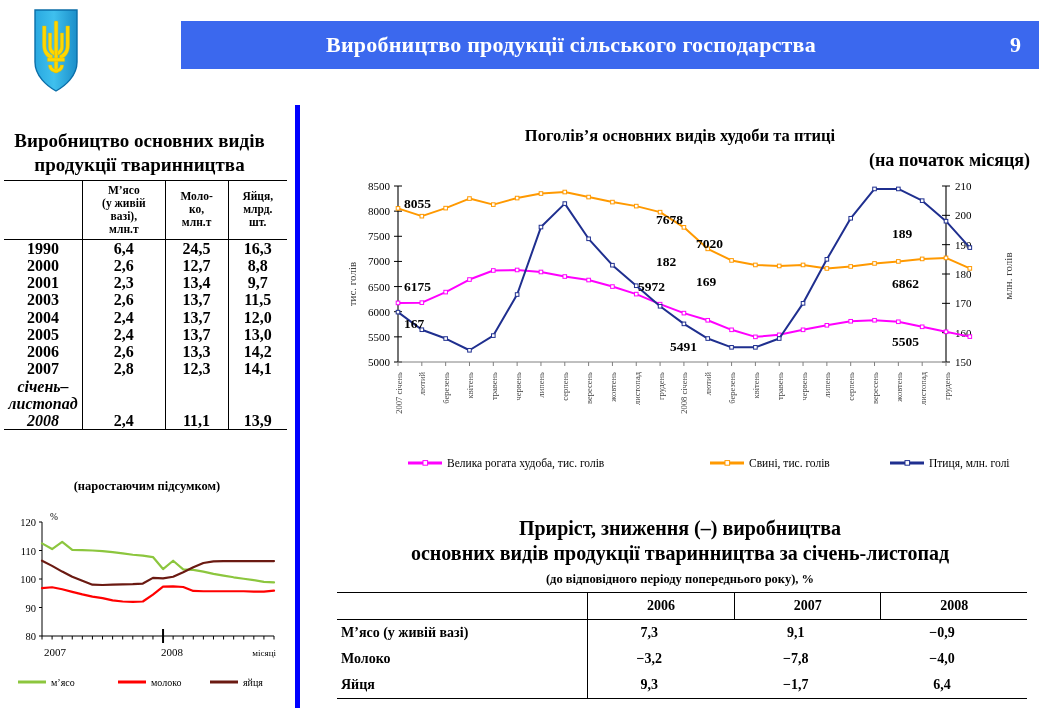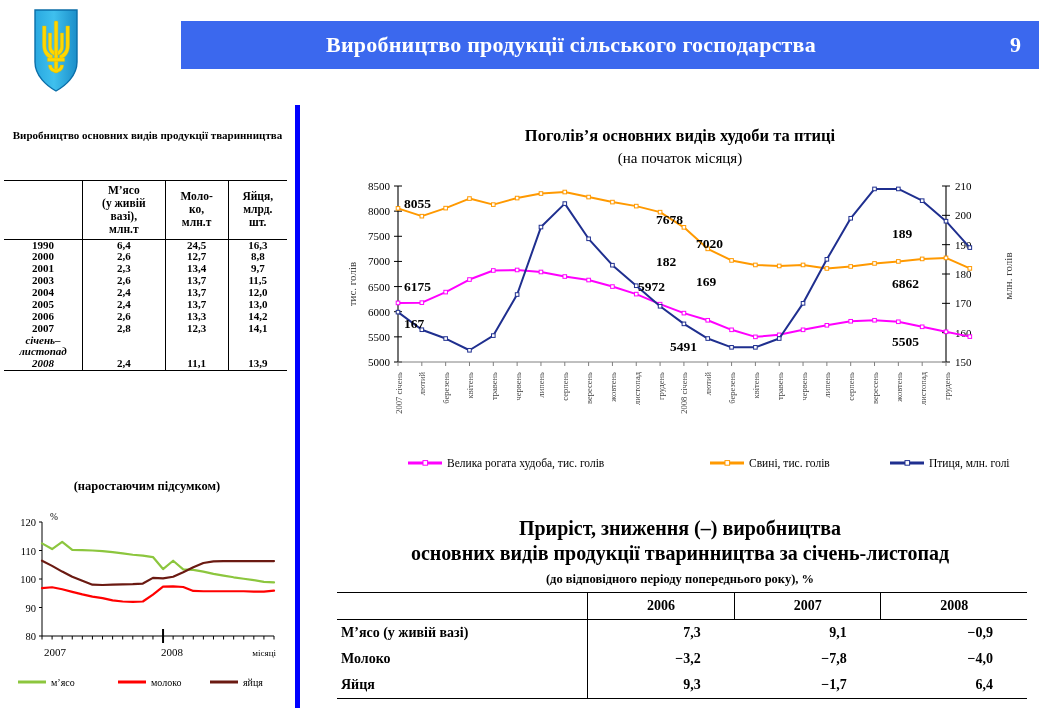--- a/index.html
+++ b/index.html
@@ -30,55 +30,55 @@
   #emblem{position:absolute;left:32px;top:8px;width:48px;height:86px;}
 
   
   #divider{position:absolute;left:295px;top:105px;width:5px;height:603px;background:#0000ff;}
 
   
   .ttl{font-weight:bold;text-align:center;line-height:1.25;}
 
   
   #prod-table-title{
-    position:absolute;left:10px;top:129px;width:275px;
-    font-size:11px;
+    position:absolute;left:2px;top:129px;width:275px;
+    font-size:19px;
   }
   #prod-table{
     position:absolute;left:4px;top:180px;width:283px;
     border-collapse:collapse;font-size:13.5px;font-weight:bold;
   }
   #prod-table th,#prod-table td{padding:0;text-align:center;}
   #prod-table thead tr{border-top:1.5px solid #000;border-bottom:1.5px solid #000;}
   #prod-table thead th{
     font-size:11.5px;line-height:1.12;font-weight:bold;padding:3px 1px;
     border-right:1px solid #000;vertical-align:middle;
   }
   #prod-table thead th:first-child{border-right:1px solid #000;width:76px;}
   #prod-table thead th:last-child{border-right:none;}
   #prod-table tbody td{
-    border-right:1px solid #000;line-height:1.08;font-size:11px;padding:0;
+    border-right:1px solid #000;line-height:1.08;font-size:16px;padding:0;
   }
   #prod-table tbody td:last-child{border-right:none;}
   #prod-table tbody tr:last-child{border-bottom:1.5px solid #000;}
   .multiline-label{font-size:12px;line-height:1.05;font-style:italic;}
 
   
   #small-chart-title{
     position:absolute;left:2px;top:463px;width:290px;font-size:12.5px;
   }
   #small-chart{position:absolute;left:6px;top:508px;width:282px;height:160px;}
   #small-legend{position:absolute;left:10px;top:670px;width:280px;height:26px;}
 
   
   #main-chart-title{
     position:absolute;left:330px;top:126px;width:700px;font-size:16.5px;
   }
   #main-chart-sub{
-    position:absolute;left:330px;top:150px;width:700px;font-size:15px;font-weight:normal;text-align:center;
+    position:absolute;left:330px;top:150px;width:700px;font-size:18px;font-weight:bold;text-align:right;
   }
   #main-chart{position:absolute;left:340px;top:176px;width:690px;height:260px;}
   #main-legend{position:absolute;left:390px;top:450px;width:620px;height:26px;}
 
   
   #growth-title{
     position:absolute;left:330px;top:516px;width:700px;font-size:20px;
   }
   #growth-sub{
     position:absolute;left:330px;top:572px;width:700px;font-size:12.5px;
@@ -86,21 +86,21 @@
   }
   #growth-table{
     position:absolute;left:337px;top:592px;width:690px;
     border-collapse:collapse;font-size:14px;
   }
   #growth-table th,#growth-table td{padding:5px 10px;font-weight:bold;}
   #growth-table thead tr{border-top:1.6px solid #000;border-bottom:1.6px solid #000;}
   #growth-table thead th{text-align:center;border-right:1px solid #000;}
   #growth-table thead th:last-child{border-right:none;}
   #growth-table thead th:first-child{width:230px;border-right:1px solid #000;}
-  #growth-table tbody td{text-align:right;padding-right:34px;}
+  #growth-table tbody td{text-align:center;padding-right:34px;}
   #growth-table tbody td:first-child{
     text-align:left;padding-left:4px;border-right:1px solid #000;
   }
   #growth-table tbody tr:last-child{border-bottom:1.6px solid #000;}
 
   svg text{font-family:"Liberation Serif",serif;}
   .axlbl{font-size:11px;fill:#404040;}
   .axlbl-b{font-size:11px;fill:#000;}
   .dlabel{font-size:13.5px;font-weight:bold;fill:#000;}
   .monthlbl{font-size:8.5px;fill:#404040;}

